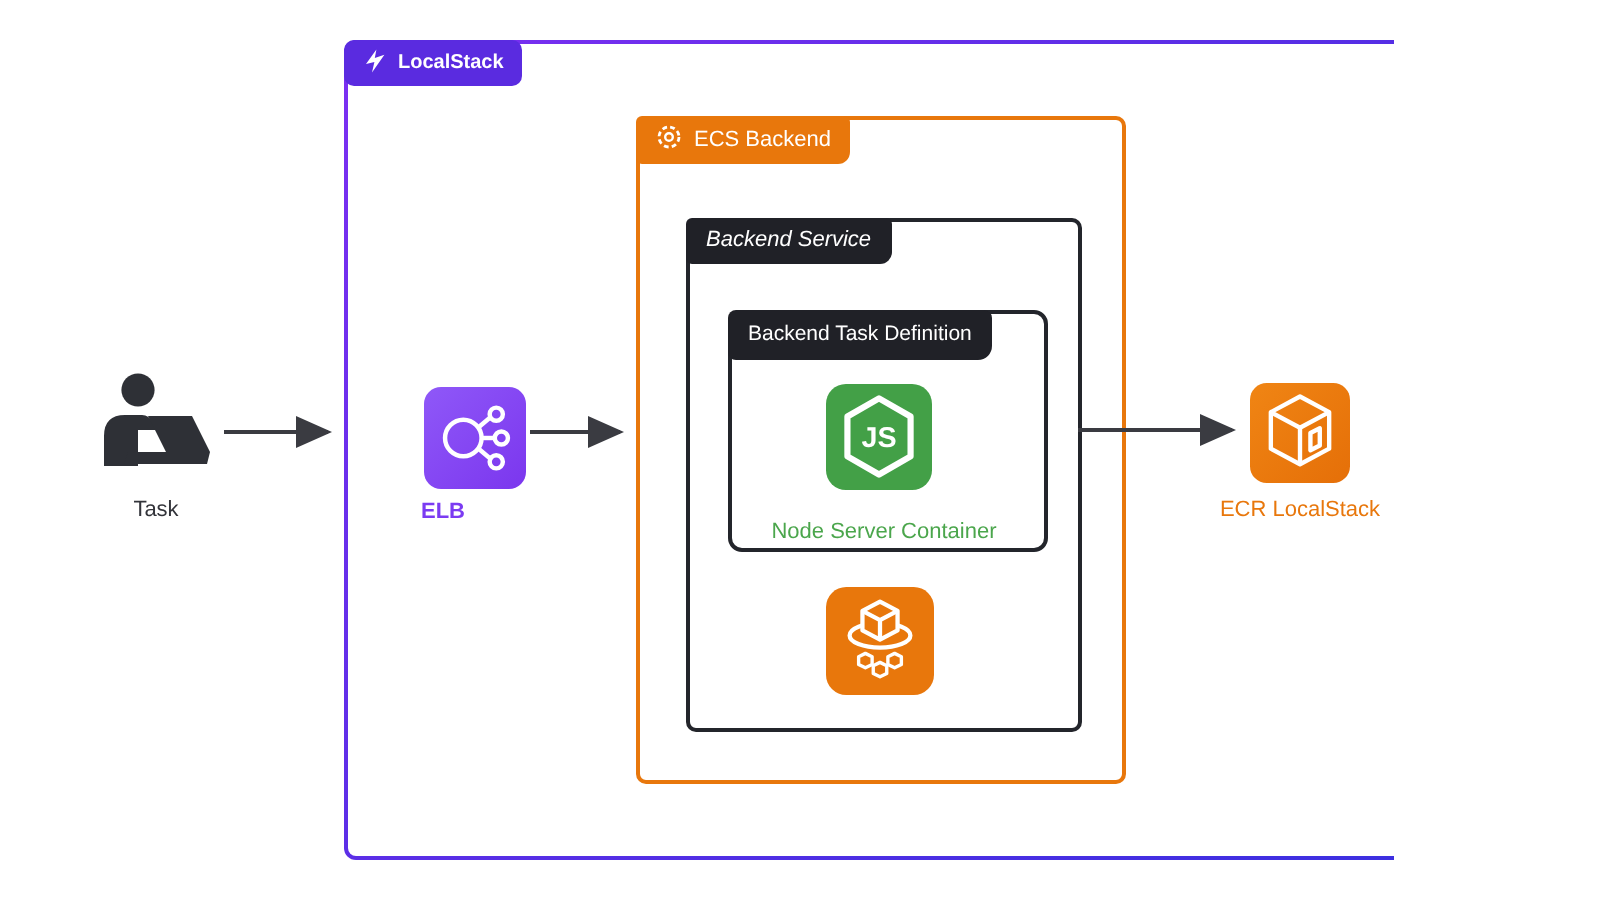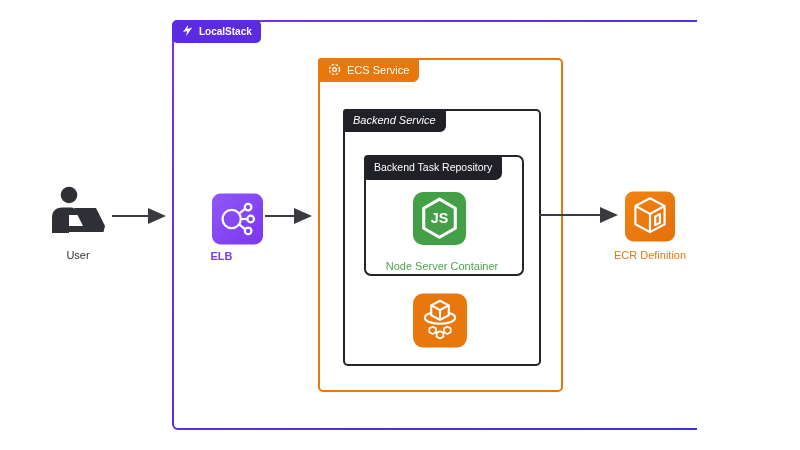--- a/index.html
+++ b/index.html
@@ -70,42 +70,42 @@
     <span>LocalStack</span>
   </div>
 
   <div class="abs tab ecs-tab">
     <span>
       <svg width="13" height="13" viewBox="0 0 13 13">
         <circle cx="6.5" cy="6.5" r="5" fill="none" stroke="#fff" stroke-width="1.4" stroke-dasharray="2.4 1.6"></circle>
         <circle cx="6.5" cy="6.5" r="1.9" fill="none" stroke="#fff" stroke-width="1.2"></circle>
       </svg>
     </span>
-    <span>ECS Service</span>
+    <span>ECS Backend</span>
   </div>
 
   <div class="abs tab backend-tab">
     <span>Backend Service</span>
   </div>
 
   <div class="abs tab task-tab">
-    <span>Backend Task Repository</span>
+    <span>Backend Task Definition</span>
   </div>
 
   <div class="abs" style="left:47px;top:186px;">
     <svg width="62" height="50" viewBox="0 0 62 50">
       <g fill="#2E3036">
         <circle cx="22" cy="9" r="8.3"></circle>
         <path d="M5 47 V32 Q5 21.5 15.5 21.5 H24 Q27.5 21.5 29 25 L31 29 H22 V47 Z"></path>
         <polygon points="27,22 49,22 58,40 36,40"></polygon>
         <polygon points="17,40 58,40 56.5,46 15,46"></polygon>
       </g>
     </svg>
   </div>
-  <div class="abs node-label lbl-user">User</div>
+  <div class="abs node-label lbl-user">Task</div>
 
   <div class="abs" style="left:212px;top:193px;">
     <svg width="51" height="52" viewBox="0 0 48 48">
       <defs>
         <linearGradient id="elbGrad" x1="0" y1="0" x2="1" y2="1">
           <stop offset="0" stop-color="#8F58F8"></stop>
             <stop offset="1" stop-color="#7B36EE"></stop>
         </linearGradient>
       </defs>
       <rect x="0" y="0" width="48" height="48" rx="8" fill="url(#elbGrad)"></rect>
@@ -155,21 +155,21 @@
       </defs>
       <rect x="0" y="0" width="48" height="48" rx="8" fill="url(#ecrGrad)"></rect>
       <g fill="none" stroke="#ffffff" stroke-width="2.1" stroke-linejoin="round">
         <path d="M24 6.5 L38 14 V31.5 L24 39 L10 31.5 V14 Z"></path>
         <path d="M10 14 L24 21.5 L38 14"></path>
         <path d="M24 21.5 V39"></path>
         <path d="M29 24 L33.5 21.7 V30 L29 32.3 Z"></path>
       </g>
     </svg>
   </div>
-  <div class="abs node-label lbl-ecr">ECR Definition</div>
+  <div class="abs node-label lbl-ecr">ECR LocalStack</div>
 
   <svg class="abs overlay" width="800" height="450">
     <defs>
       <marker id="ah" markerWidth="9" markerHeight="8" refX="8" refY="4" orient="auto">
         <path d="M0,0 L9,4 L0,8 Z" fill="#3A3B41"></path>
       </marker>
     </defs>
     <g>
       <line x1="112" y1="216" x2="164" y2="216" marker-end="url(#ah)"></line>
     </g>

